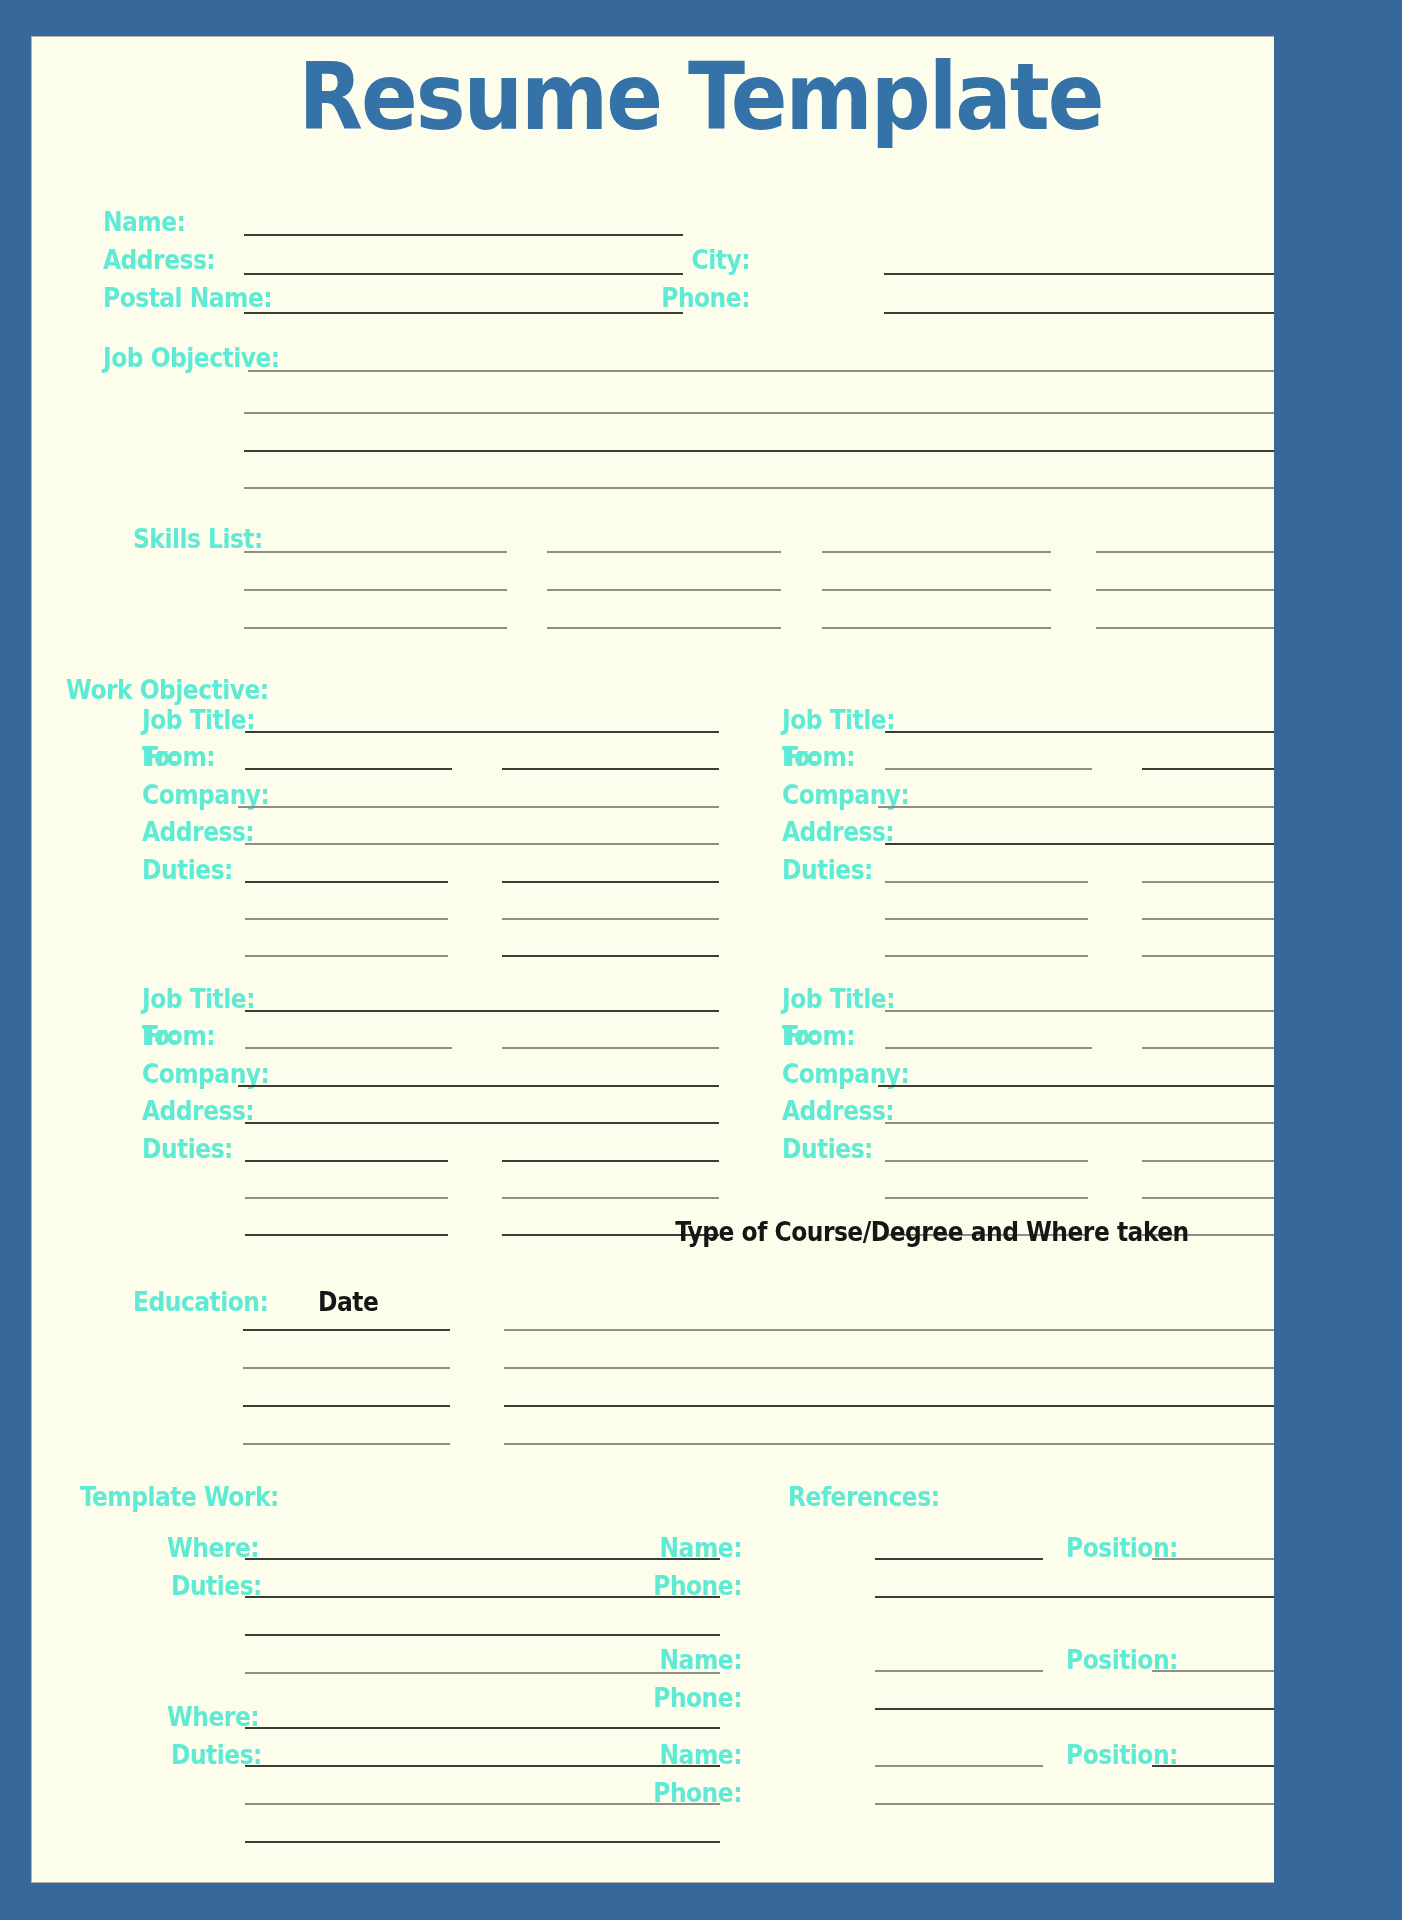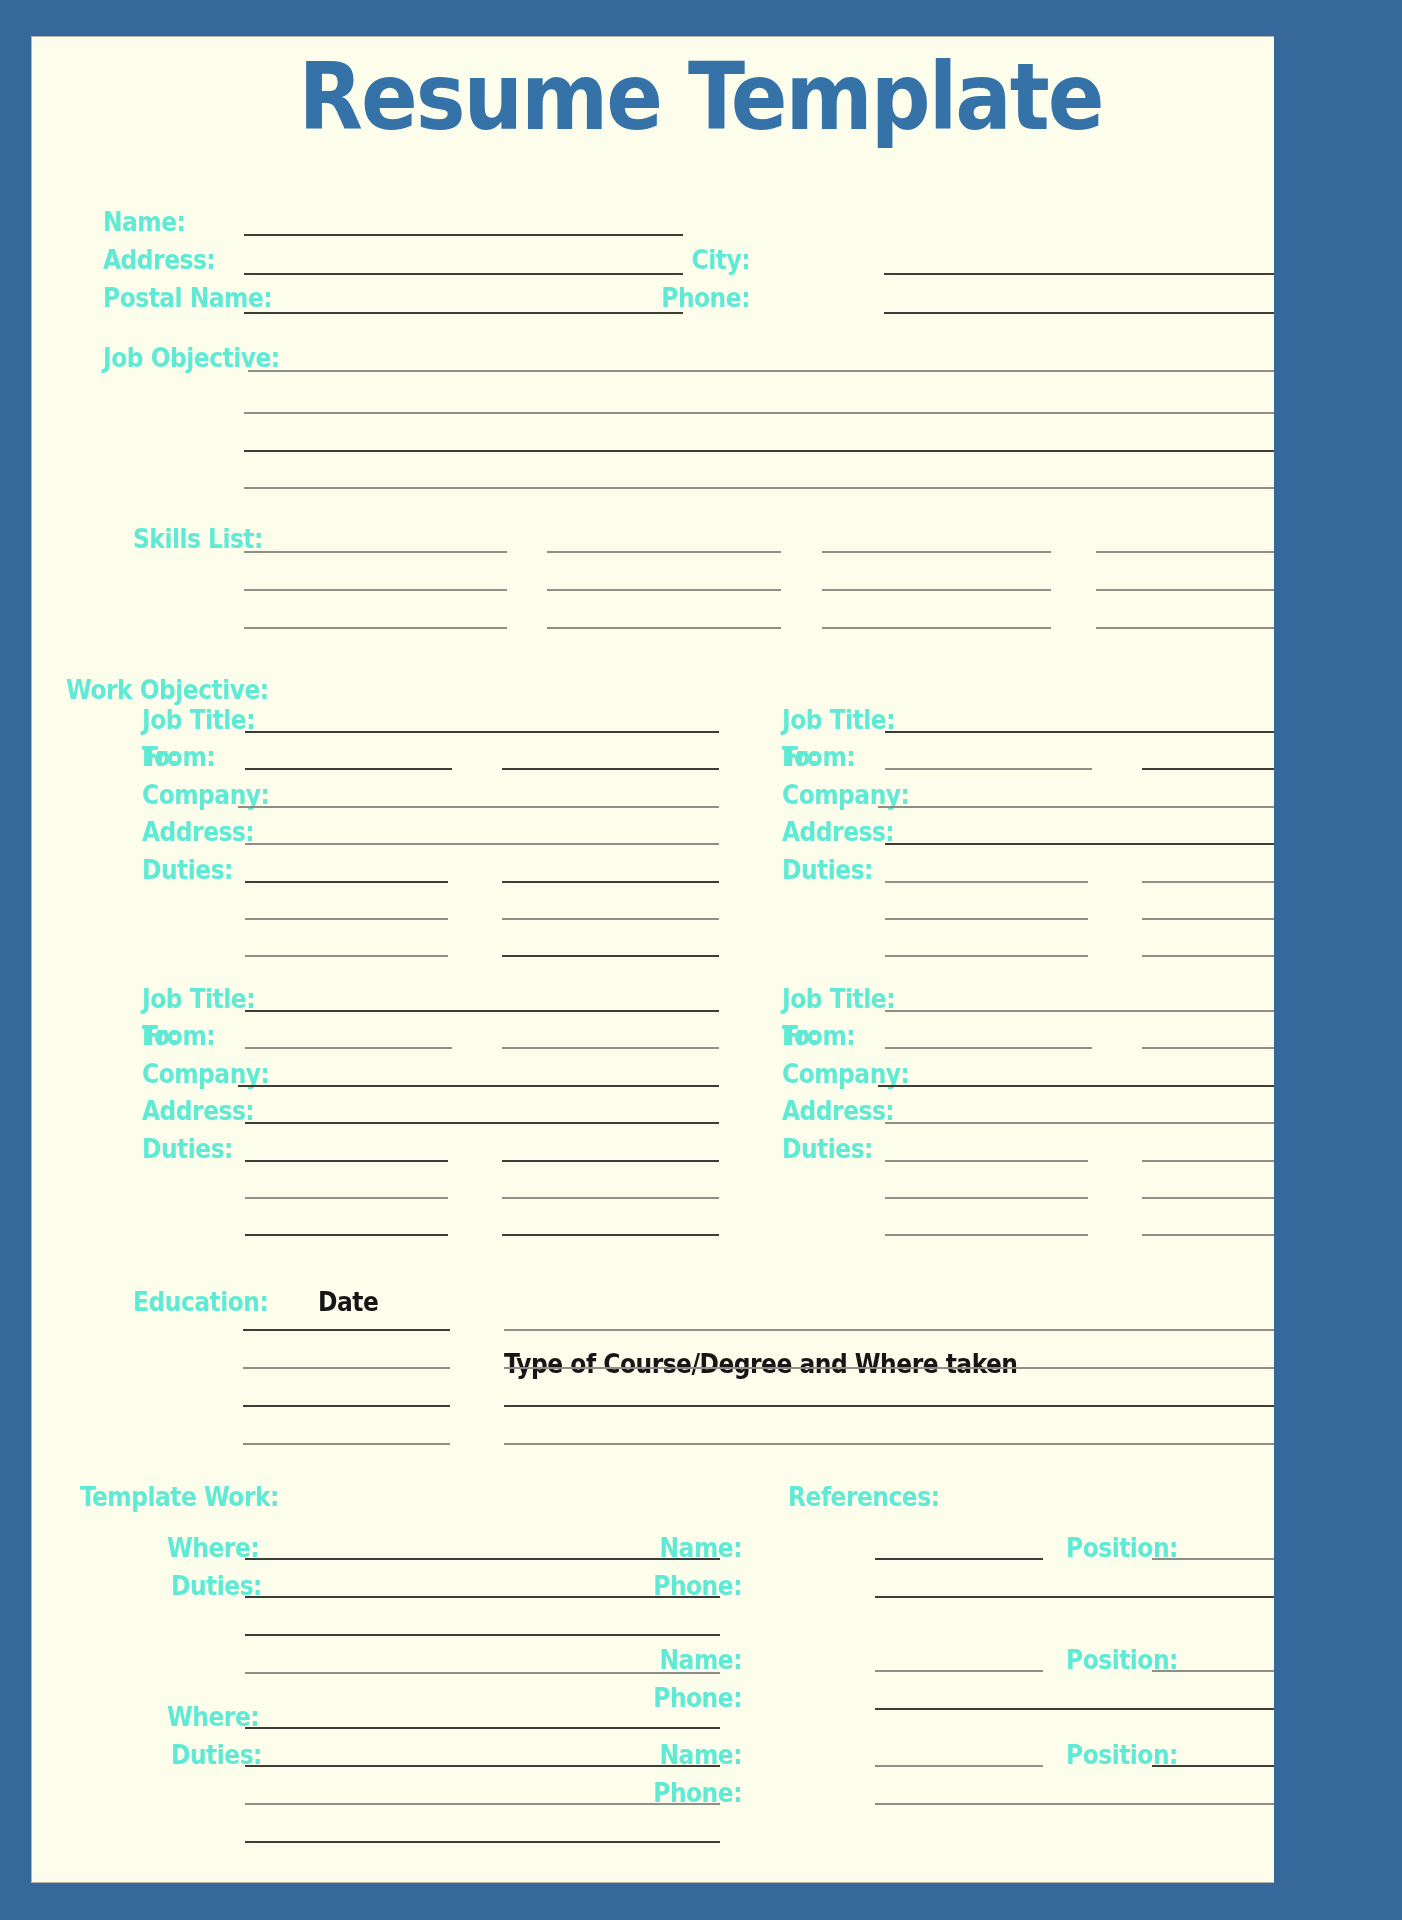--- a/index.html
+++ b/index.html
@@ -139,21 +139,21 @@
     <div class="ln md" style="left:107px;top:176px;width:203px"></div>
     <div class="ln md" style="left:364px;top:176px;width:217px"></div>
     <div class="ln md" style="left:107px;top:213px;width:203px"></div>
     <div class="ln md" style="left:364px;top:213px;width:217px"></div>
     <div class="ln md" style="left:107px;top:250px;width:203px"></div>
     <div class="ln md" style="left:364px;top:250px;width:217px"></div>
   </div>
 
   <div class="lbl" style="left:133px;top:1287px">Education:</div>
   <div class="hdr" style="left:318px;top:1287px">Date</div>
-  <div class="hdr" style="left:504px;top:1349px;width:856px;text-align:left">Type of Course/Degree and Where taken</div>
+  <div class="hdr" style="left:504px;top:1217px;width:856px;text-align:center">Type of Course/Degree and Where taken</div>
   <div class="ln dk" style="left:243px;top:1329px;width:207px"></div>
   <div class="ln md" style="left:504px;top:1329px;width:856px"></div>
   <div class="ln md" style="left:243px;top:1367px;width:207px"></div>
   <div class="ln md" style="left:504px;top:1367px;width:856px"></div>
   <div class="ln dk" style="left:243px;top:1405px;width:207px"></div>
   <div class="ln dk" style="left:504px;top:1405px;width:856px"></div>
   <div class="ln md" style="left:243px;top:1443px;width:207px"></div>
   <div class="ln md" style="left:504px;top:1443px;width:856px"></div>
 
   <div class="lbl" style="left:80px;top:1482px">Template Work:</div>

